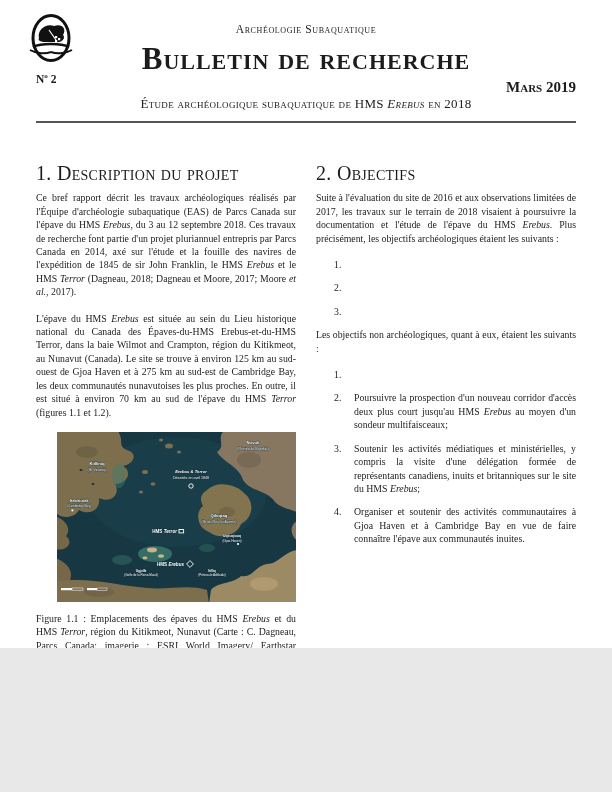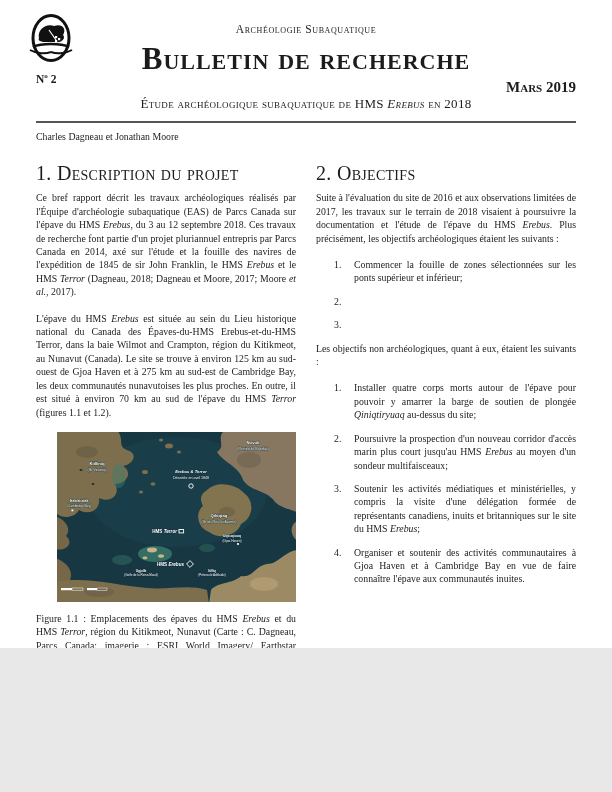--- a/index.html
+++ b/index.html
@@ -63,21 +63,20 @@
   </div>
 
   <div class="kicker">Archéologie Subaquatique</div>
   <div class="masthead">Bulletin de recherche</div>
   <div class="issue"><span>N</span><sup>o</sup><span> 2</span></div>
   <div class="date">Mars 2019</div>
   <div class="subtitle"><span>Étude archéologique subaquatique de HMS </span><i>Erebus</i><span> en 2018</span></div>
   <div class="rule"></div>
 
   <div class="authors">
-    <div>Charles Dagneau et Jonathan Moore</div>
   </div>
 
   <div class="col col-left">
     <div class="sec-heading">1. Description du projet</div>
     <p class="para"><span>Ce bref rapport décrit les travaux archéologiques réalisés par l'Équipe d'archéologie subaquatique (EAS) de Parcs Canada sur l'épave du HMS </span><i>Erebus</i><span>, du 3 au 12 septembre 2018. Ces travaux de recherche font partie d'un projet pluriannuel entrepris par Parcs Canada en 2014, axé sur l'étude et la fouille des navires de l'expédition de 1845 de sir John Franklin, le HMS </span><i>Erebus</i><span> et le HMS </span><i>Terror</i><span> (Dagneau, 2018; Dagneau et Moore, 2017; Moore </span><i>et al.</i><span>, 2017).</span></p>
     <p class="para"><span>L'épave du HMS </span><i>Erebus</i><span> est située au sein du Lieu historique national du Canada des Épaves-du-HMS Erebus-et-du-HMS Terror, dans la baie Wilmot and Crampton, région du Kitikmeot, au Nunavut (Canada). Le site se trouve à environ 125 km au sud-ouest de Gjoa Haven et à 275 km au sud-est de Cambridge Bay, les deux communautés nunavutoises les plus proches. En outre, il est situé à environ 70 km au sud de l'épave du HMS </span><i>Terror</i><span> (figures 1.1 et 1.2).</span></p>
 
     <div class="figure">
       <div class="map-wrap">
         <svg width="239" height="170" viewBox="0 0 239 170">
@@ -160,38 +159,36 @@
       <div class="caption"><span>Figure 1.1 : Emplacements des épaves du HMS </span><i>Erebus</i><span> et du HMS </span><i>Terror</i><span>, région du Kitikmeot, Nunavut (Carte : C. Dagneau, Parcs Canada; imagerie : ESRI World Imagery/ Earthstar Geographics, TerraColor).</span></div>
     </div>
   </div>
 
   <div class="col col-right">
     <div class="sec-heading">2. Objectifs</div>
     <p class="para"><span>Suite à l'évaluation du site de 2016 et aux observations limitées de 2017, les travaux sur le terrain de 2018 visaient à poursuivre la documentation et l'étude de l'épave du HMS </span><i>Erebus</i><span>. Plus précisément, les objectifs archéologiques étaient les suivants :</span></p>
 
     <div class="li">
       <span class="li-num">1.</span>
-      <span class="li-text"><span>Commencer la fouille de zones sélectionnées sur les ponts supérieur et inférieur;</span></span>
     </div>
     <div class="li">
       <span class="li-num">2.</span>
     </div>
     <div class="li">
       <span class="li-num">3.</span>
     </div>
 
     <p class="para">Les objectifs non archéologiques, quant à eux, étaient les suivants :</p>
 
     <div class="li">
       <span class="li-num">1.</span>
-      <span class="li-text"><span>Installer quatre corps morts autour de l'épave pour pouvoir y amarrer la barge de soutien de plongée </span><i>Qiniqtiryuaq</i><span> au-dessus du site;</span></span>
     </div>
     <div class="li">
       <span class="li-num">2.</span>
-      <span class="li-text"><span>Poursuivre la prospection d'un nouveau corridor d'accès marin plus court jusqu'au HMS </span><i>Erebus</i><span> au moyen d'un sondeur multifaisceaux;</span></span>
+      <span class="li-text"><span>Poursuivre la prospection d'un nouveau corridor d'accès deux plus court jusqu'au HMS </span><i>Erebus</i><span> au moyen d'un sondeur multifaisceaux;</span></span>
     </div>
     <div class="li">
       <span class="li-num">3.</span>
       <span class="li-text"><span>Soutenir les activités médiatiques et ministérielles, y compris la visite d'une délégation formée de représentants canadiens, inuits et britanniques sur le site du HMS </span><i>Erebus</i><span>;</span></span>
     </div>
     <div class="li">
       <span class="li-num">4.</span>
       <span class="li-text"><span>Organiser et soutenir des activités communautaires à Gjoa Haven et à Cambridge Bay en vue de faire connaître l'épave aux communautés inuites.</span></span>
     </div>
   </div>

